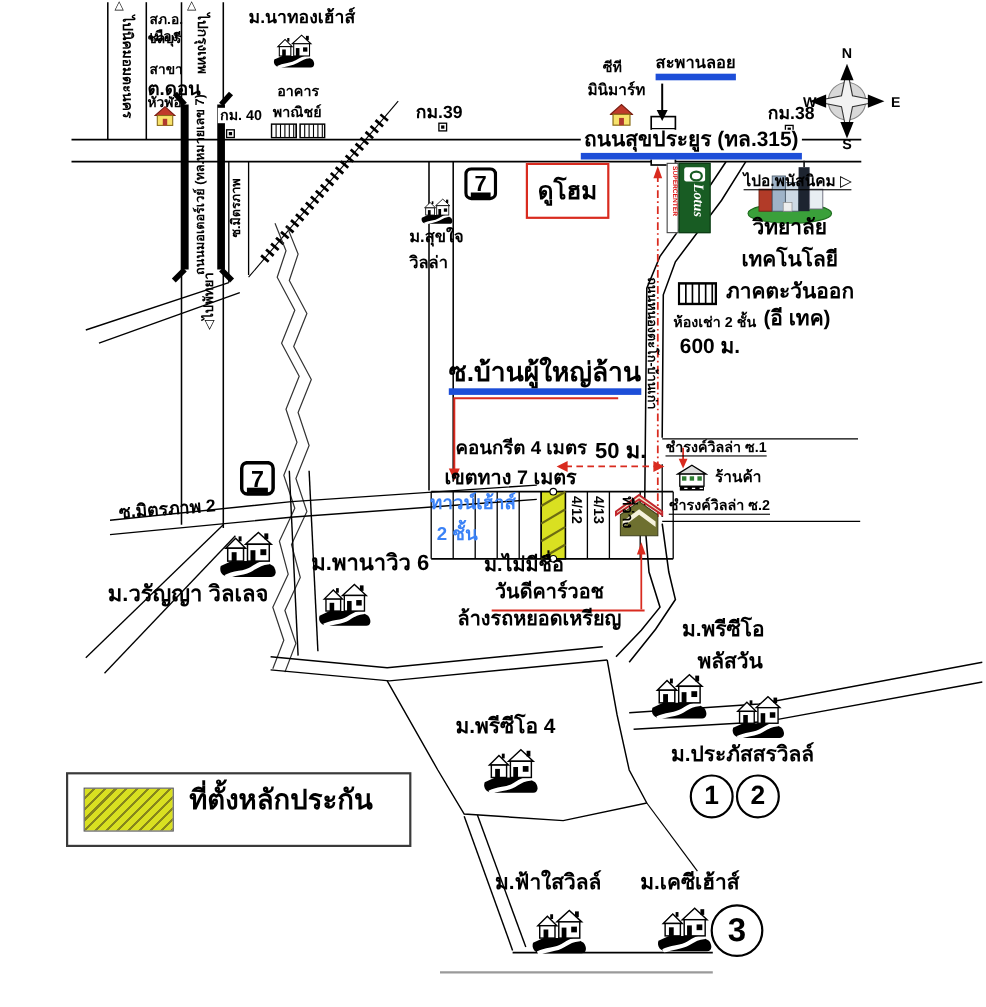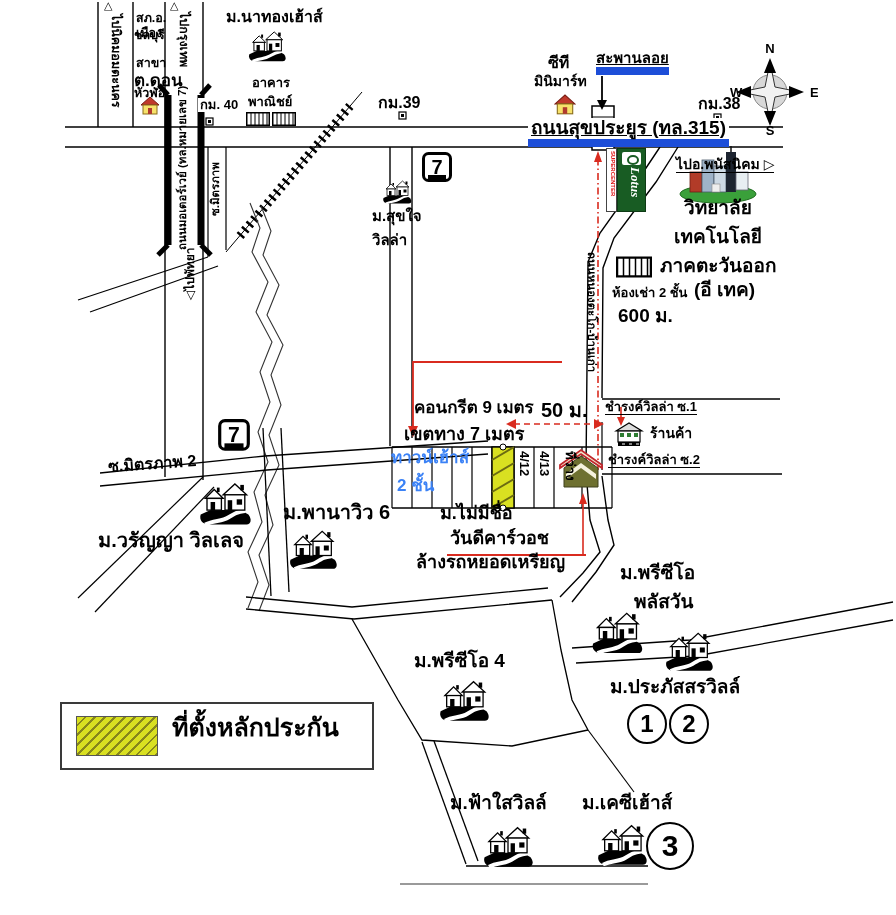--- a/index.html
+++ b/index.html
@@ -1,21 +1,21 @@
 <!DOCTYPE html>
 <html><head>
 <meta charset="utf-8">
 <style>
   html,body{margin:0;padding:0;background:#fff;}
   #map{position:relative;width:896px;height:915px;background:#fff;overflow:hidden;
        font-family:"Liberation Sans","DejaVu Sans",sans-serif;color:#000;}
   #roads{position:absolute;left:0;top:0;}
   .lbl{position:absolute;font-weight:bold;white-space:nowrap;line-height:1.08;}
   .red{color:#3b82f6;}
-  .u{border-bottom:8px solid #1d4ed8;padding-bottom:1px;text-decoration:underline;}
+  .u{border-bottom:6px solid #1d4ed8;padding-bottom:1px;}
   .u1{border-bottom:1.5px solid #000;}
   .rot90{transform-origin:top left;transform:rotate(90deg);}
   .rot270{transform-origin:top left;transform:rotate(-90deg);}
   .circle-num{position:absolute;border:2.5px solid #000;border-radius:50%;
       display:flex;align-items:center;justify-content:center;font-weight:bold;background:#fff;}
   .icon{position:absolute;}
   #duhome-box{position:absolute;border:2px solid #d92b1f;display:flex;align-items:center;justify-content:center;background:#fff;}
   #legend-box{position:absolute;border:2.5px solid #3a3a3a;background:#fff;}
   #legend-swatch{position:absolute;border:1.5px solid #555;
       background:repeating-linear-gradient(135deg,#d9e021 0px,#d9e021 5px,#86861c 5px,#86861c 7px);}
@@ -284,41 +284,45 @@
   <div class="lbl" style="left:252px;top:76px;font-size:13px">อาคาร</div>
   <div class="lbl" style="left:248px;top:95px;font-size:13px">พาณิชย์</div>
 
   <div class="lbl" style="left:198px;top:98px;font-size:13px;background:#fff;padding:0 2px">กม. 40</div>
   <div class="lbl" style="left:378px;top:94px;font-size:16px">กม.39</div>
   <div class="lbl" style="left:698px;top:95px;font-size:16px">กม.38</div>
 
   <div class="lbl u" style="left:528px;top:118px;font-size:19px;background:#fff;padding:0 3px">ถนนสุขประยูร (ทล.315)</div>
   <div class="lbl u1" style="left:676px;top:157px;font-size:14px"><span>ไปอ.พนัสนิคม</span> <span>▷</span></div>
 
-  <div class="lbl" style="left:548px;top:54px;font-size:16px">ซีที</div>
+  <div class="lbl" style="left:548px;top:54px;font-size:13px">ซีที</div>
   <div class="lbl" style="left:534px;top:74px;font-size:14px">มินิมาร์ท</div>
   <div class="lbl u" style="left:596px;top:50px;font-size:15px">สะพานลอย</div>
 
+  <div id="duhome-box" style="left:478px;top:148px;width:72px;height:47px">
+    <span class="lbl" style="position:static;font-size:22px">ดูโฮม</span>
+  </div>
 
   <div class="lbl rot270" style="left:176px;top:250px;width:140px;font-size:11.5px">ถนนมอเตอร์เวย์ (ทล.หมายเลข 7)</div>
   <div class="lbl rot270" style="left:184px;top:300px;width:64px;font-size:12px">◁ไปพัทยา</div>
   <div class="lbl rot270" style="left:209px;top:216px;width:62px;font-size:11.5px">ซ.มิตรภาพ</div>
 
   <div class="lbl" style="left:372px;top:208px;font-size:15px">ม.สุขใจ</div>
   <div class="lbl" style="left:372px;top:232px;font-size:15px">วิลล่า</div>
 
   <div class="lbl" style="left:684px;top:198px;font-size:19px">วิทยาลัย</div>
   <div class="lbl" style="left:674px;top:227px;font-size:19px">เทคโนโลยี</div>
   <div class="lbl" style="left:660px;top:256px;font-size:19px">ภาคตะวันออก</div>
   <div class="lbl" style="left:612px;top:286px;font-size:13px">ห้องเช่า 2 ชั้น</div>
   <div class="lbl" style="left:694px;top:280px;font-size:19px">(อี เทค)</div>
   <div class="lbl" style="left:618px;top:306px;font-size:19px">600 ม.</div>
   <div class="lbl rot90" style="left:598px;top:252px;width:215px;font-size:11.5px">ถนนหนองตะโก-บ้านเก่า</div>
 
-  <div class="lbl" style="left:414px;top:399px;font-size:17px">คอนกรีต 9 เมตร</div>
+  <div class="lbl u" style="left:408px;top:326px;font-size:24px">ซ.บ้านผู้ใหญ่ล้าน</div>
+  <div class="lbl" style="left:414px;top:399px;font-size:17px">คอนกรีต 4 เมตร</div>
   <div class="lbl" style="left:541px;top:400px;font-size:20px">50 ม.</div>
   <div class="lbl" style="left:404px;top:425px;font-size:18px">เขตทาง 7 เมตร</div>
   <div class="lbl red" style="left:391px;top:449px;font-size:17px">ทาวน์เฮ้าส์</div>
   <div class="lbl red" style="left:397px;top:477px;font-size:17px">2 ชั้น</div>
   <div class="lbl rot90" style="left:531px;top:451px;width:34px;font-size:13px">4/12</div>
   <div class="lbl rot90" style="left:551px;top:451px;width:34px;font-size:13px">4/13</div>
   <div class="lbl rot90" style="left:577px;top:451px;width:52px;font-size:13px">ที่ว่าง</div>
   <div class="lbl" style="left:440px;top:504px;font-size:18px">ม.ไม่มีชื่อ</div>
   <div class="lbl" style="left:450px;top:529px;font-size:18px">วันดีคาร์วอช</div>
   <div class="lbl" style="left:416px;top:553px;font-size:18px">ล้างรถหยอดเหรียญ</div>

